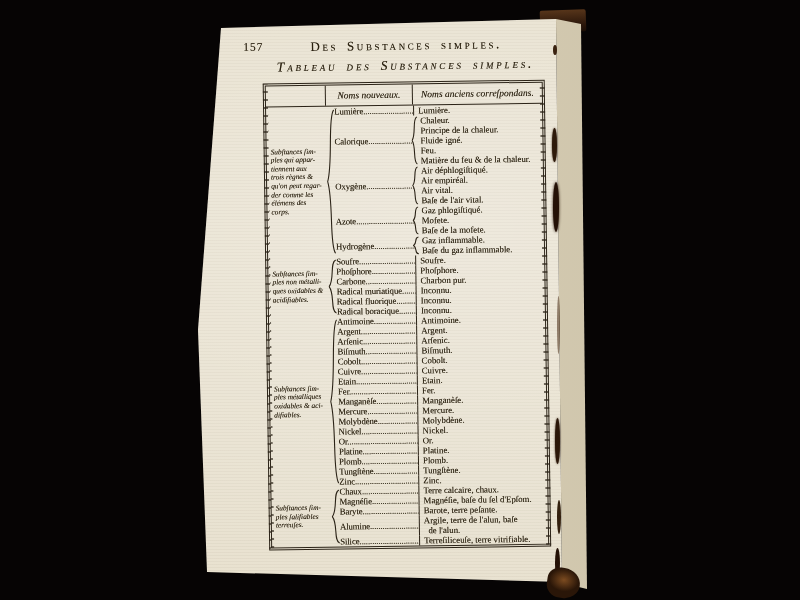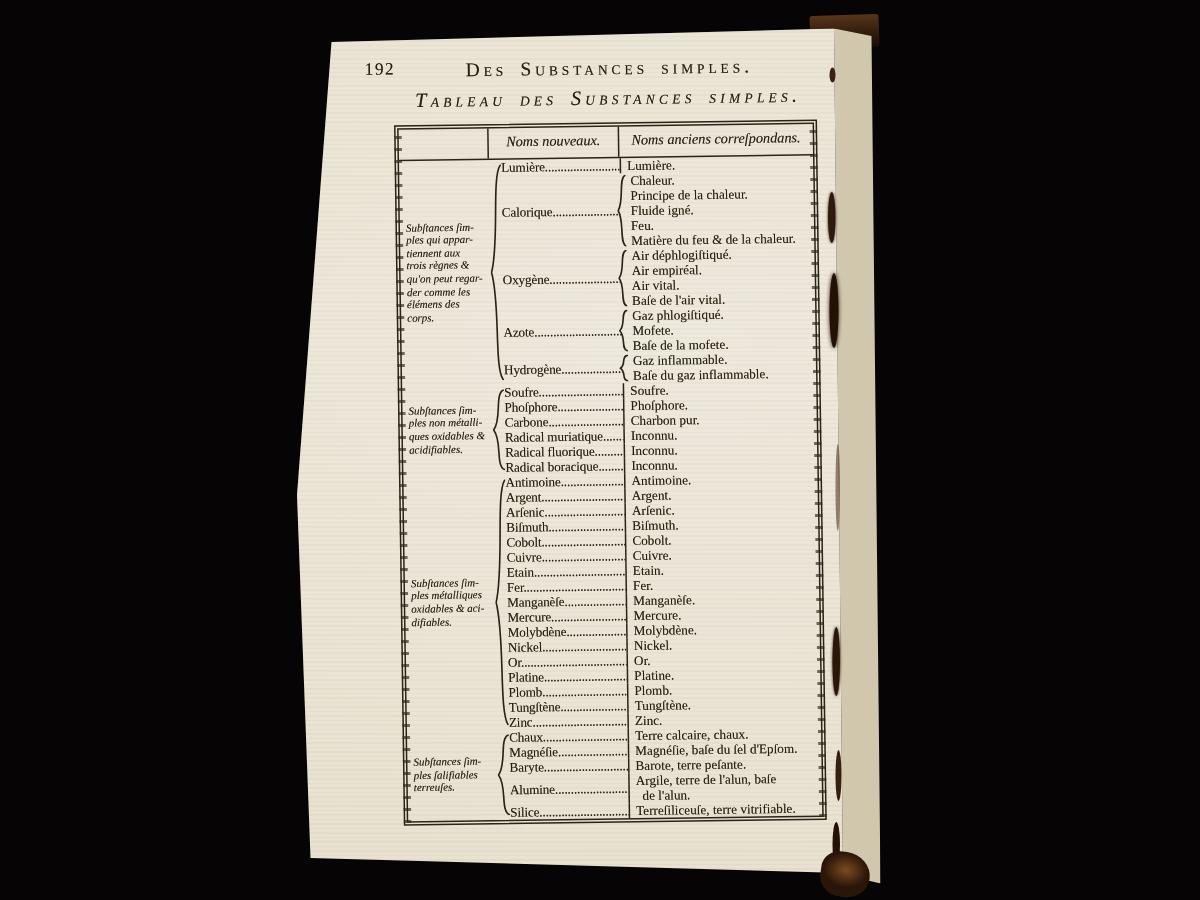--- a/index.html
+++ b/index.html
@@ -87,21 +87,21 @@
   <div class="burn b1"></div>
   <div class="burn b2"></div>
   <div class="burn b3"></div>
   <div class="burn b4"></div>
   <div class="burn b5"></div>
   <div class="burn b6"></div>
   <div class="burn b7"></div>
 
   <div class="page-content">
     <div class="header-line">
-      <span class="page-number">192</span>
+      <span class="page-number">157</span>
       <div class="running-header">Des Substances simples.</div>
     </div>
     <div class="table-title">Tableau des Substances simples.</div>
 
     <div class="simple-table">
       <div class="tick left"></div>
       <div class="tick right"></div>
       <div class="thead">
         <div class="h-cat"></div>
         <div class="h-new">Noms nouveaux.</div>

